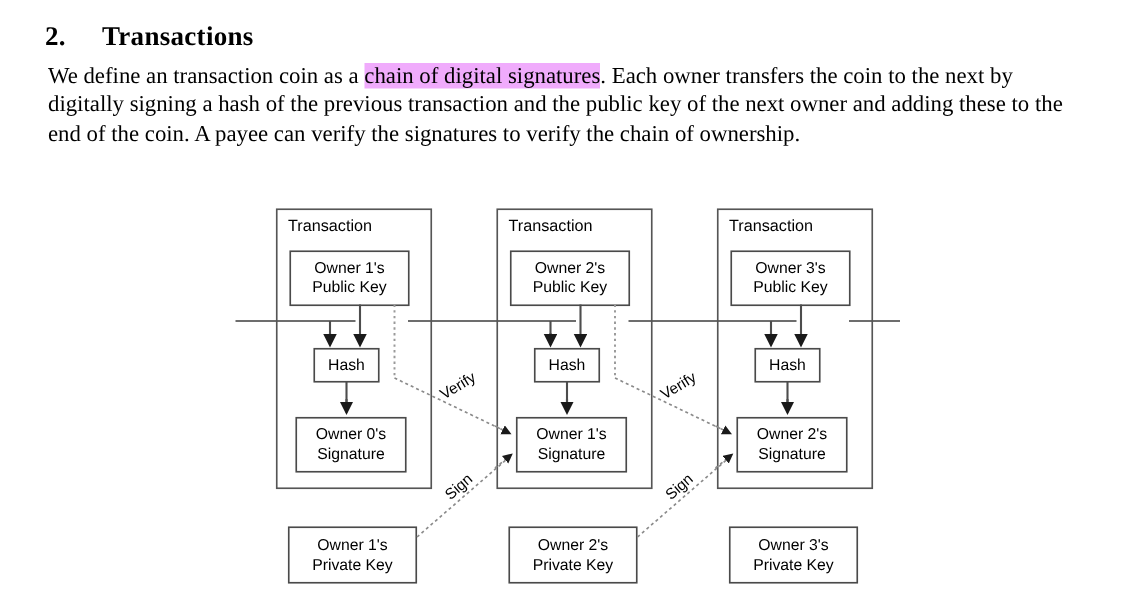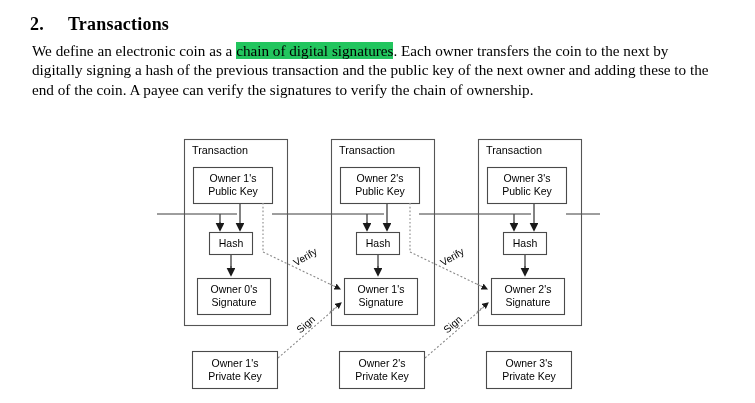--- a/index.html
+++ b/index.html
@@ -20,21 +20,21 @@
     font-weight:bold;font-size:18px;letter-spacing:.2px;
     white-space:nowrap;
   }
   .heading .num{display:inline-block;width:38px;}
   .body-text{
     position:absolute;left:32px;top:41px;width:688px;
     font-family:"Liberation Serif", serif;
     font-size:15.2px;line-height:19.4px;
     text-align:left;
   }
-  .hl{background:#22c55e;}
+  .hl{background:#f0abfc;}
 
   
   .diagram{position:absolute;left:0;top:0;width:755px;height:403px;text-align:center;}
   .diagram svg{display:block;}
 
   .boxlabel{
     font-family:"Liberation Sans", sans-serif;
     font-size:10.5px;
     fill:#000000;
     text-anchor:middle;
@@ -63,21 +63,21 @@
 </head>
 <body>
 
 <div class="page">
 
   <div class="heading">
     <span class="num">2.</span><span>Transactions</span>
   </div>
 
   <div class="body-text">
-    <span>We define an electronic coin as a </span><span class="hl">chain of digital signatures</span><span>.  Each owner transfers the coin to the next by digitally signing a hash of the previous transaction and the public key of the next owner and adding these to the end of the coin.  A payee can verify the signatures to verify the chain of ownership.</span>
+    <span>We define an transaction coin as a </span><span class="hl">chain of digital signatures</span><span>.  Each owner transfers the coin to the next by digitally signing a hash of the previous transaction and the public key of the next owner and adding these to the end of the coin.  A payee can verify the signatures to verify the chain of ownership.</span>
   </div>
 
   <div class="diagram">
   <svg width="755" height="403" viewBox="0 0 755 403" xmlns="http://www.w3.org/2000/svg">
     <defs>
       <marker id="ah" markerWidth="9" markerHeight="9" refX="5.2" refY="3.2" orient="auto">
         <path d="M0,0 L6.4,3.2 L0,6.4 z" fill="#1a1a1a"></path>
       </marker>
       <marker id="ahs" markerWidth="9" markerHeight="9" refX="5.0" refY="3.0" orient="auto">
         <path d="M0,0 L6.0,3.0 L0,6.0 z" fill="#1a1a1a"></path>

